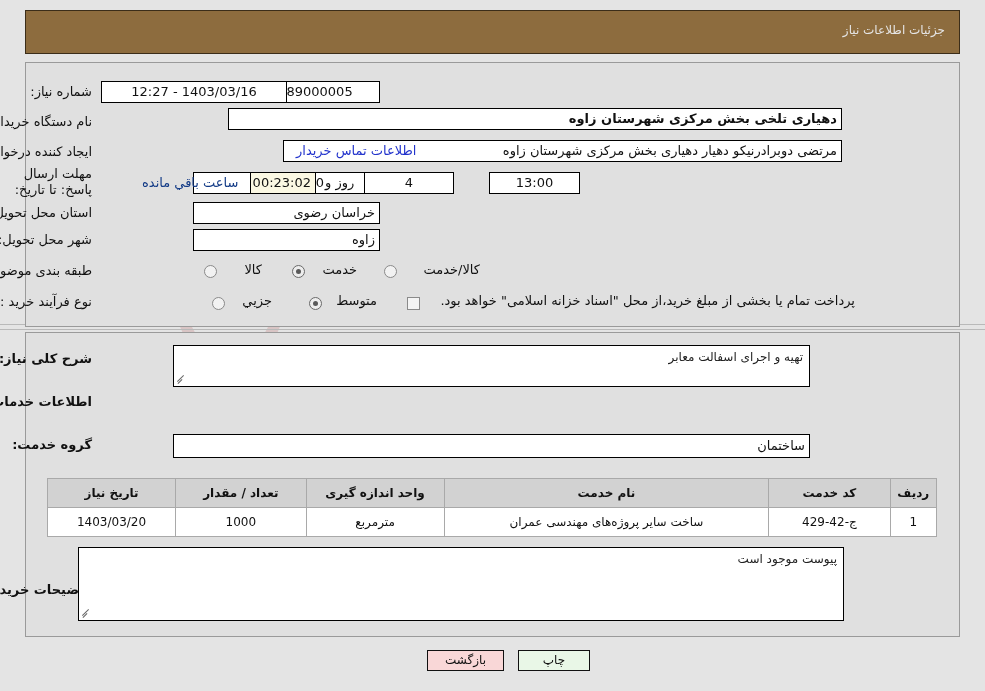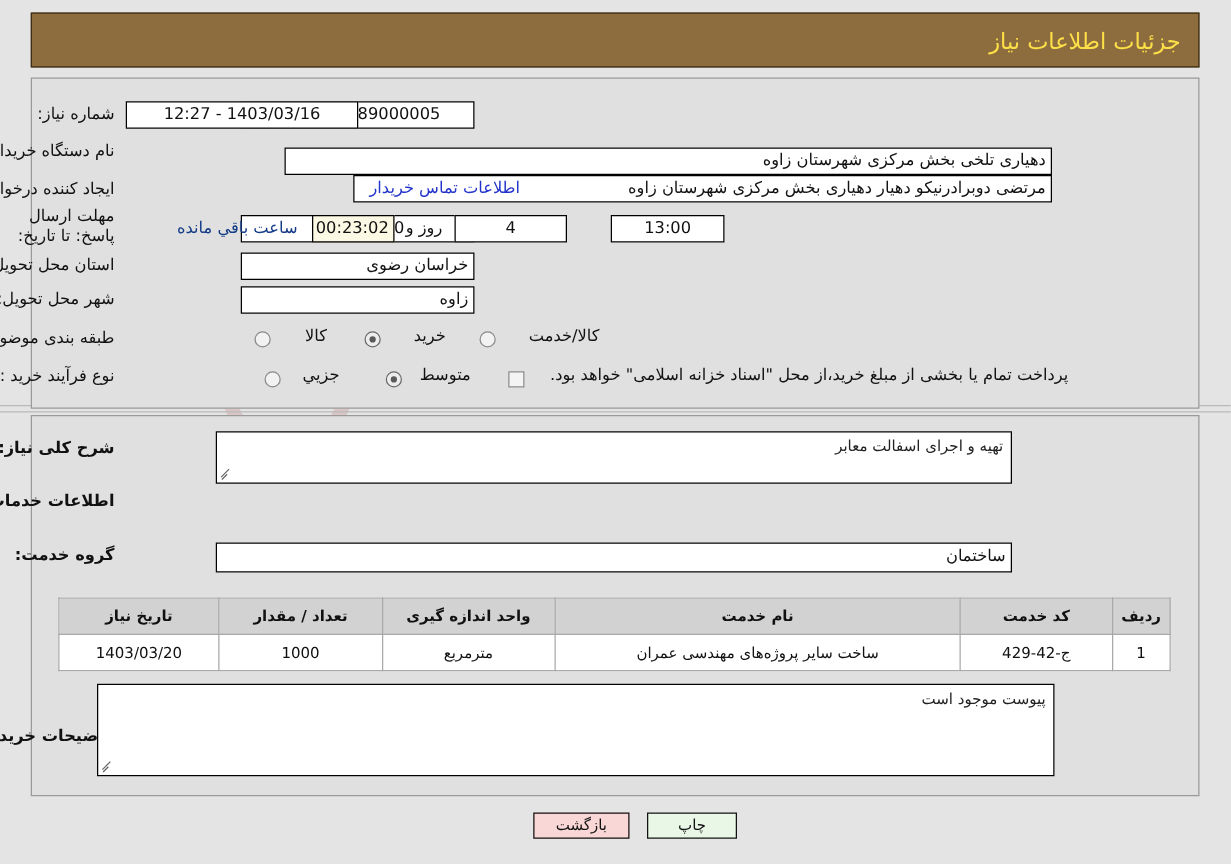--- a/index.html
+++ b/index.html
@@ -52,22 +52,22 @@
     height: 44px;
     background: #8d6c3e;
     border: 1px solid #3b2d19;
     box-sizing: border-box;
     z-index: 3;
   }
   .topbar-title {
     position: absolute;
     right: 14px;
     top: 12px;
-    color: #fde047;
-    font-size: 18px;
+    color: #e5e5e5;
+    font-size: 12px;
   }
 
   
   .panel {
     position: absolute;
     background: #e0e0e0;
     border: 1px solid #9a9a9a;
     box-sizing: border-box;
     z-index: 2;
   }
@@ -240,21 +240,21 @@
 
   <div class="panel" id="panel-top"></div>
 
   <span class="lbl" style="right:893px; top:84px;">شماره نیاز:</span>
   <div class="fld center" style="right:605px; top:81px; width:187px;">1103097089000005</div>
 
   <span class="lbl" style="right:700px; top:84px; left:auto;">تاریخ و ساعت اعلان عمومی:</span>
   <div class="fld center" style="left:101px; top:81px; width:186px;">1403/03/16 - 12:27</div>
 
   <span class="lbl" style="right:893px; top:114px;">نام دستگاه خریدار:</span>
-  <div class="fld right" style="left:228px; right:143px; top:118px; width:auto;">دهیاری تلخی بخش مرکزی شهرستان زاوه</div>
+  <div class="fld right" style="left:228px; right:143px; top:108px; width:auto;font-weight:bold;">دهیاری تلخی بخش مرکزی شهرستان زاوه</div>
 
   <span class="lbl" style="right:893px; top:144px;">ایجاد کننده درخواست:</span>
   <div class="fld right" style="left:283px; right:143px; top:140px; width:auto;">مرتضی دوبرادرنیکو دهیار دهیاری بخش مرکزی شهرستان زاوه</div>
   <a class="lbl link" href="#" style="left:296px; top:143px; text-decoration:none;">اطلاعات تماس خریدار</a>
 
   <span class="lbl" style="right:893px; top:166px; line-height:16px; white-space:normal; width:92px; text-align:right;">مهلت ارسال پاسخ: تا تاریخ:</span>
   <div class="fld center" style="right:605px; top:172px; width:187px;">1403/03/20</div>
   <span class="lbl" style="right:563px; top:175px;">ساعت</span>
   <div class="fld center" style="left:489px; top:172px; width:91px;">13:00</div>
   <div class="fld center" style="left:364px; top:172px; width:90px;">4</div>
@@ -265,21 +265,21 @@
   <span class="lbl" style="right:893px; top:205px;">استان محل تحویل:</span>
   <div class="fld right" style="right:605px; top:202px; width:187px;padding-left:17px;">خراسان رضوی</div>
 
   <span class="lbl" style="right:893px; top:232px;">شهر محل تحویل:</span>
   <div class="fld right" style="right:605px; top:229px; width:187px;">زاوه</div>
 
   <span class="lbl" style="right:893px; top:263px;">طبقه بندی موضوعی:</span>
   <span class="radio" style="right:768px; top:265px;"></span>
   <span class="lbl" style="right:723px; top:262px;">کالا</span>
   <span class="radio on" style="right:680px; top:265px;"></span>
-  <span class="lbl" style="right:628px; top:262px;">خرید</span>
+  <span class="lbl" style="right:628px; top:262px;">خدمت</span>
   <span class="radio" style="right:588px; top:265px;"></span>
   <span class="lbl" style="right:505px; top:262px;">کالا/خدمت</span>
 
   <span class="lbl" style="right:893px; top:294px;">نوع فرآیند خرید :</span>
   <span class="radio" style="right:760px; top:297px;"></span>
   <span class="lbl" style="right:713px; top:293px;">جزیي</span>
   <span class="radio on" style="right:663px; top:297px;"></span>
   <span class="lbl" style="right:608px; top:293px;">متوسط</span>
   <span class="chk" style="right:565px; top:297px;"></span>
   <span class="lbl" style="right:130px; top:293px;">پرداخت تمام یا بخشی از مبلغ خرید،از محل "اسناد خزانه اسلامی" خواهد بود.</span>

